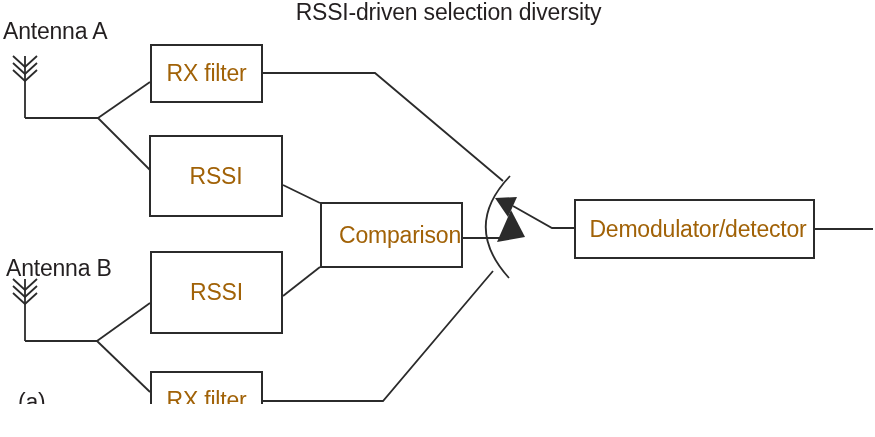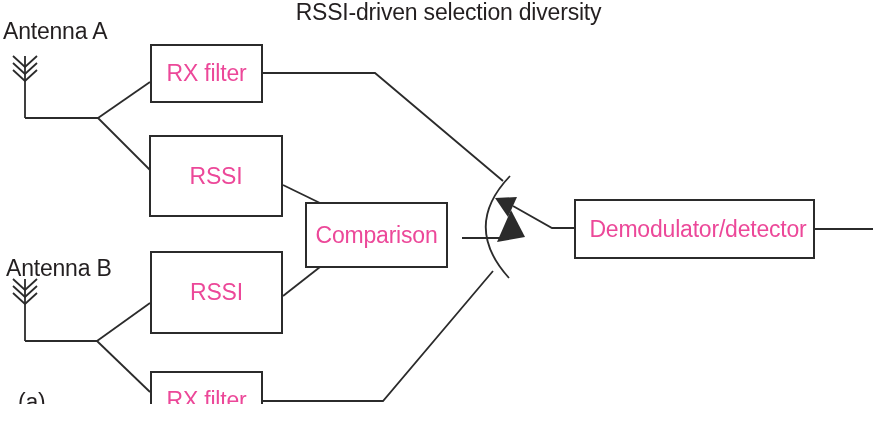--- a/index.html
+++ b/index.html
@@ -41,25 +41,25 @@
   .box {
     position: absolute;
     box-sizing: border-box;
     border: 2px solid #2b2b2b;
     background: #ffffff;
     display: flex;
     align-items: center;
     justify-content: center;
     font-size: 23px;
     letter-spacing: -0.2px;
-    color: #ec4899;
+    color: #a16207;
   }
   .box-rx-filter-a { left: 150px; top: 44px;  width: 113px; height: 59px; }
   .box-rssi-a     { left: 149px; top: 135px; width: 134px; height: 82px; }
-  .box-comparison { left: 305px; top: 202px; width: 143px; height: 66px; }
+  .box-comparison { left: 320px; top: 202px; width: 143px; height: 66px; justify-content: flex-end; }
   .box-rssi-b     { left: 150px; top: 251px; width: 133px; height: 83px; }
   .box-rx-filter-b{ left: 150px; top: 371px; width: 113px; height: 59px; }
   .box-demod      { left: 574px; top: 199px; width: 241px; height: 60px; padding-left: 7px; }
   .stroke {
     fill: none;
     stroke: #2b2b2b;
     stroke-width: 1.8;
   }
   .solid { fill: #2b2b2b; stroke: none; }
 </style>

